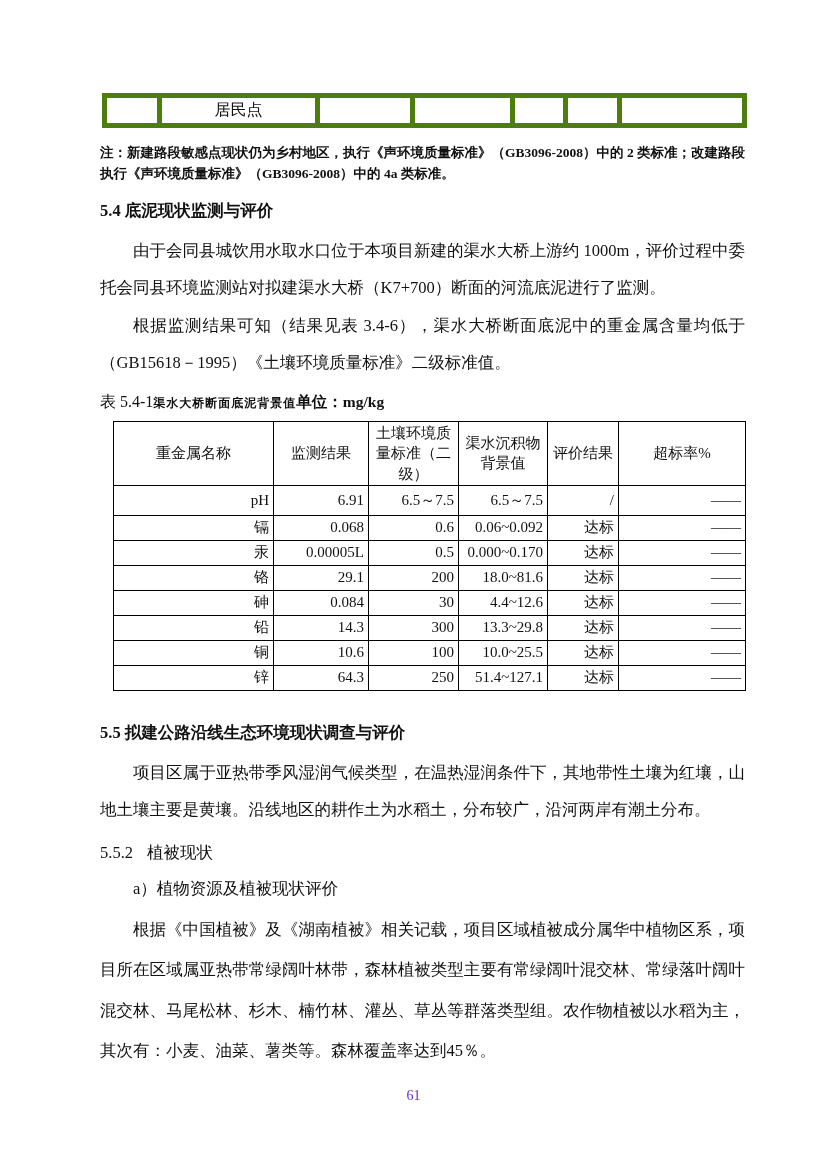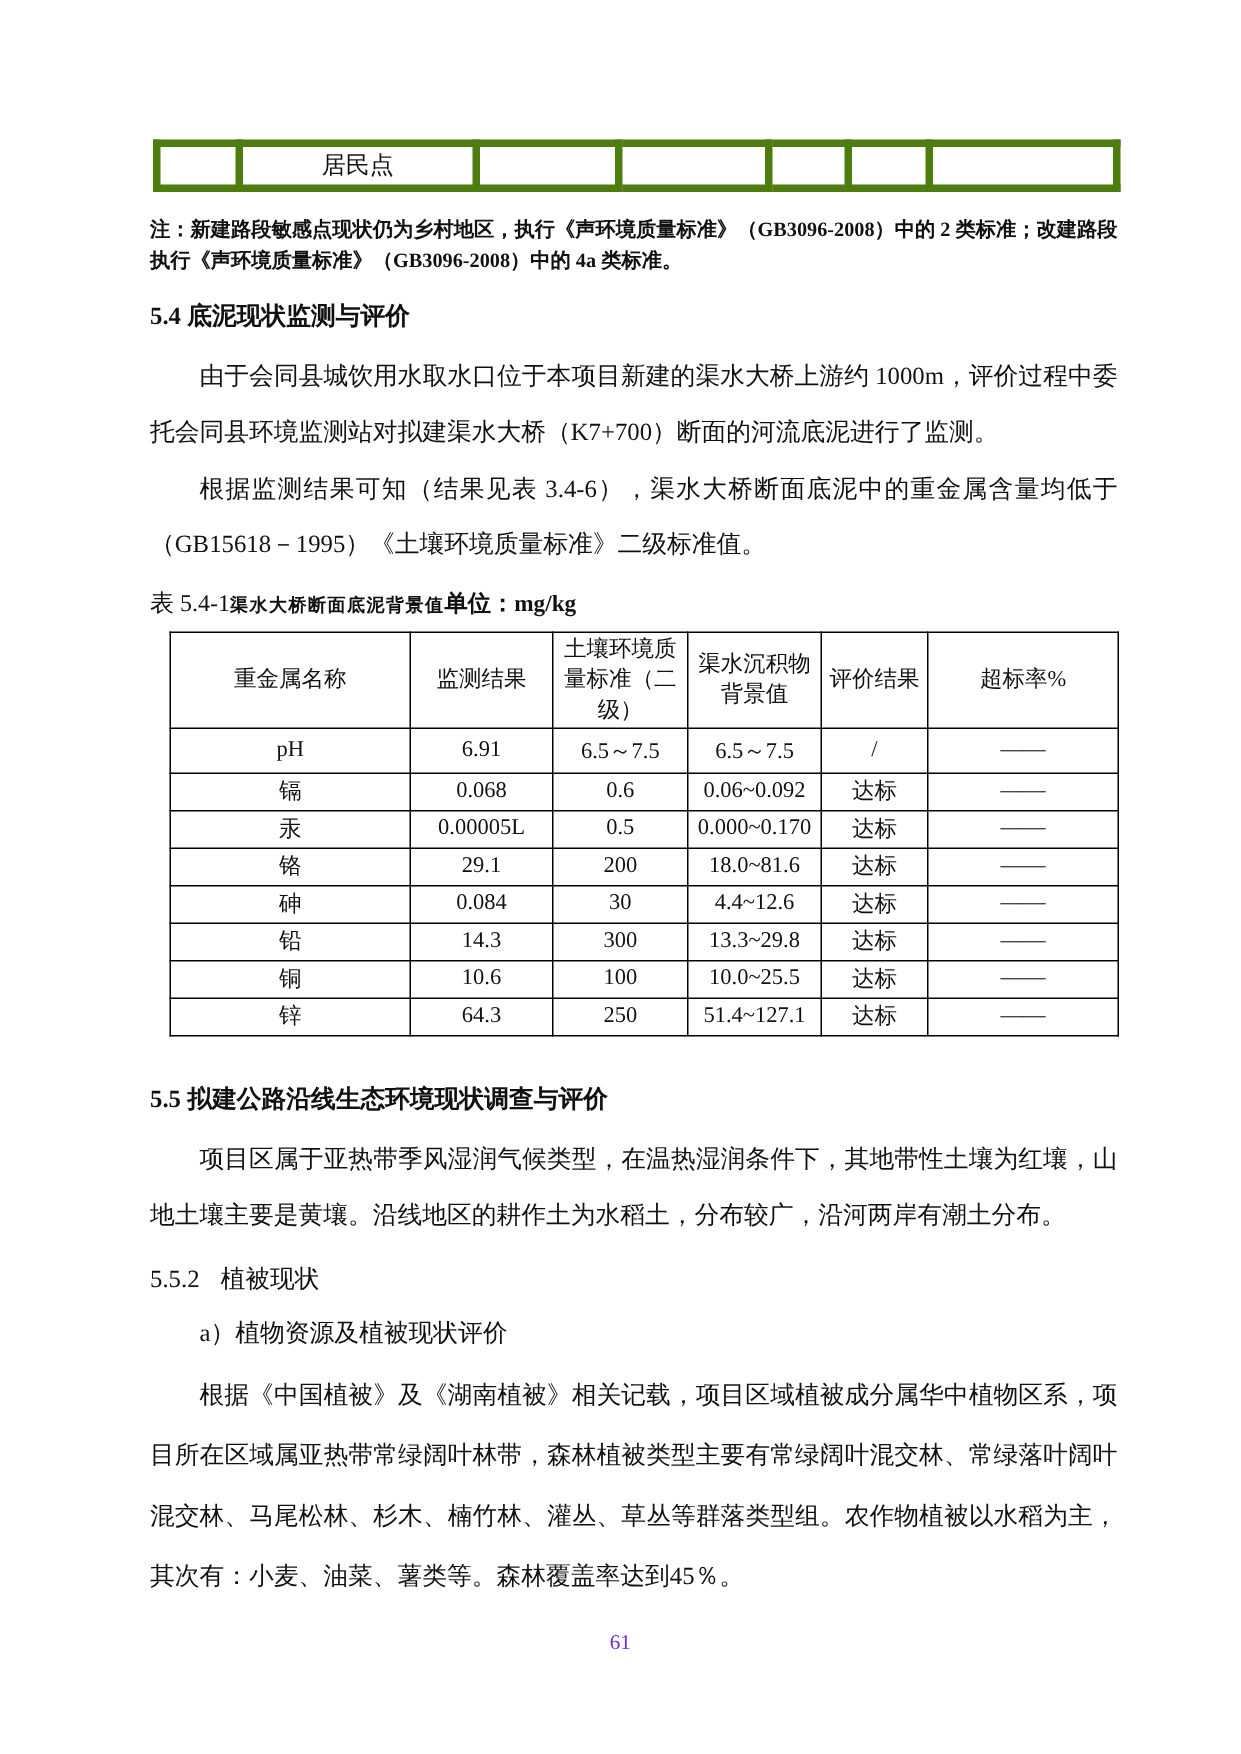--- a/index.html
+++ b/index.html
@@ -81,21 +81,21 @@
   }
   .data-table th, .data-table td {
     border: 1px solid #000;
     text-align: center;
     vertical-align: middle;
     font-size: 15px;
     font-weight: normal;
     padding: 1px 4px;
   }
   .data-table thead th { height: 55px; line-height: 1.35; }
-  .data-table tbody td { height: 25px; }
+  .data-table tbody td { height: 25px; text-align: right; }
   .data-table tbody tr:first-child td { height: 30px; }
   .col-metal    { width: 160px; }
   .col-result   { width: 95px; }
   .col-standard { width: 90px; }
   .col-bg       { width: 89px; }
   .col-eval     { width: 71px; }
   .col-exceed   { width: 127px; }
   
   .sec-55 { margin-top: 30px; }
   .item-a {

